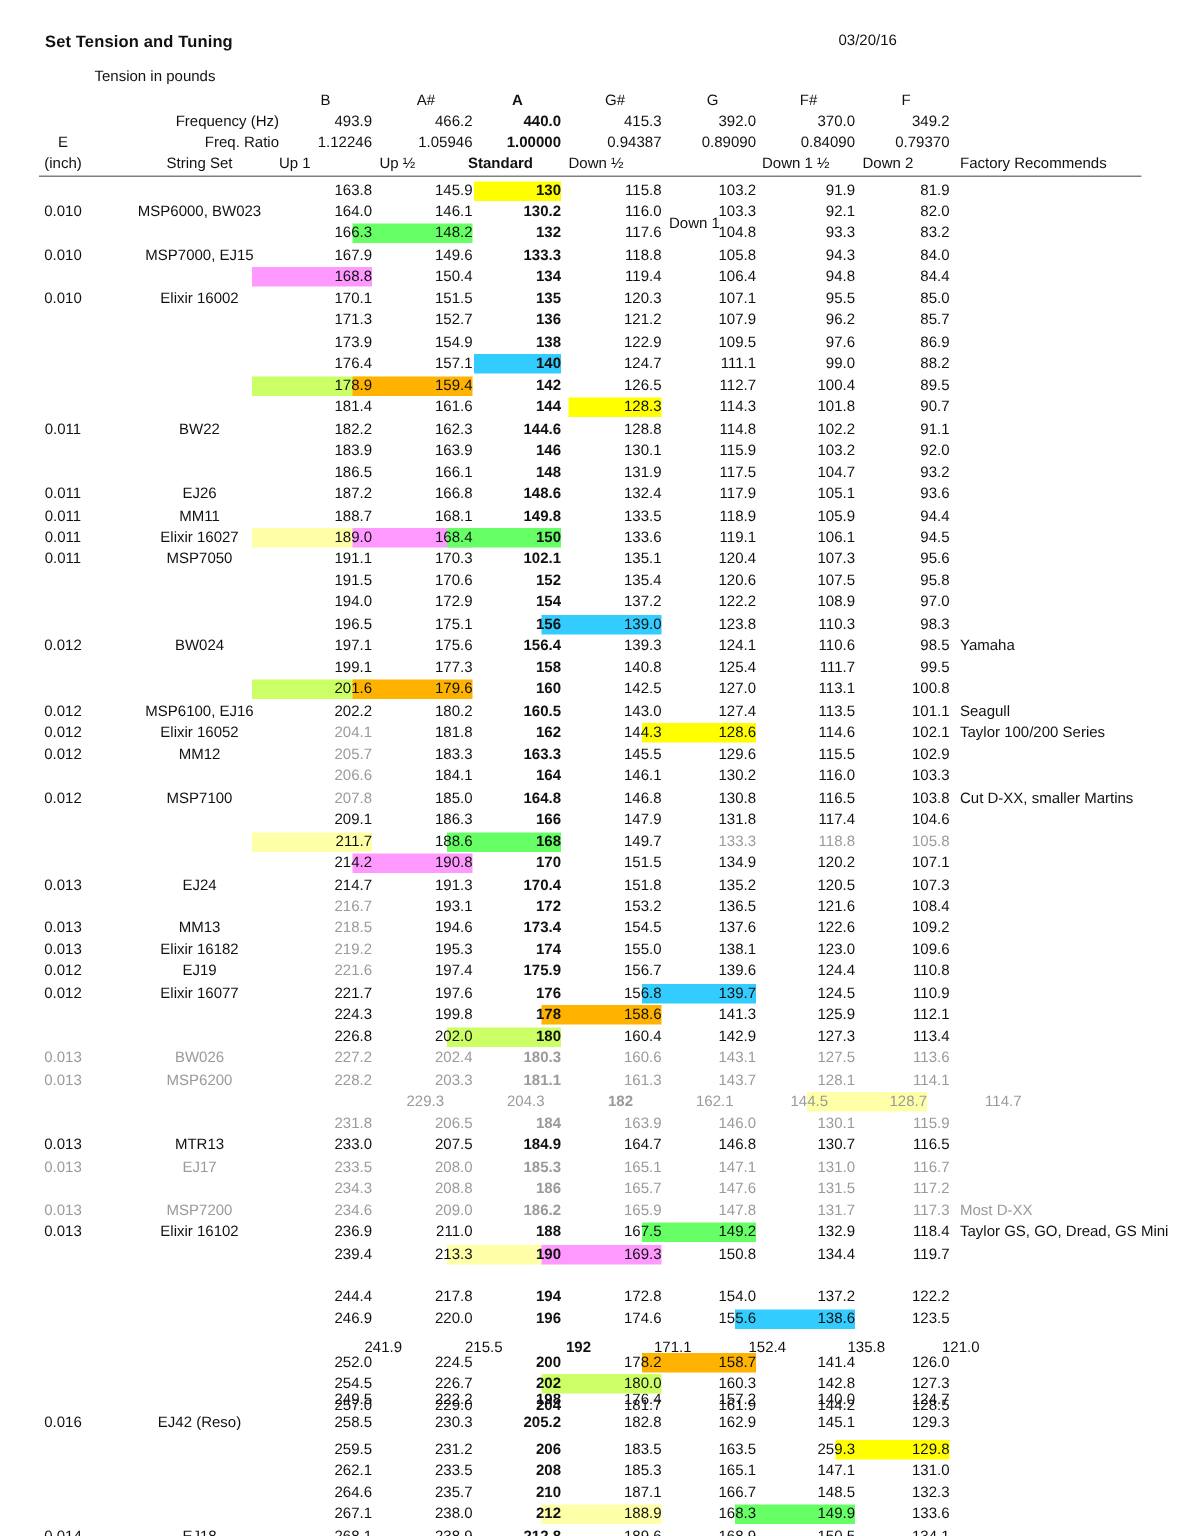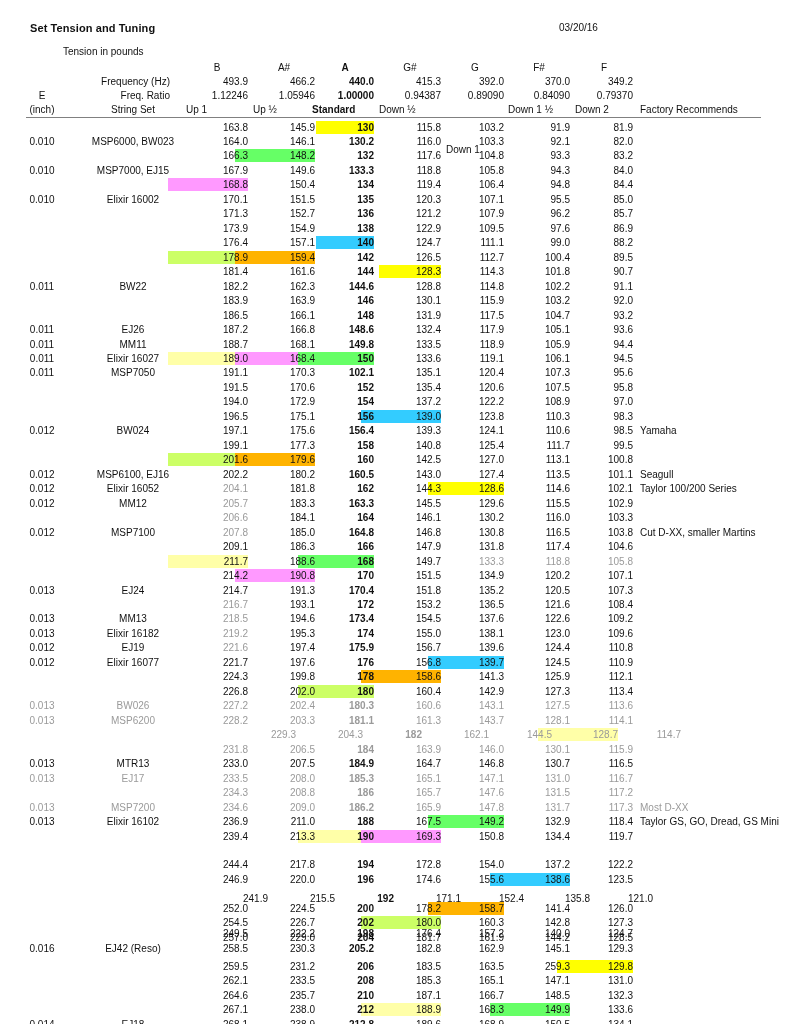--- a/index.html
+++ b/index.html
@@ -43,21 +43,21 @@
   .col-dnhalf {left:379px; width:62px; text-align:right;}
   .col-dn1    {left:446px; width:58px; text-align:right;}
   .col-dn15   {left:508px; width:62px; text-align:right;}
   .col-dn2    {left:575px; width:58px; text-align:right;}
   .col-fact   {left:640px; width:200px;text-align:left;}
 
   .hdr-note{font-weight:normal;text-align:center;}
   .hdr-note.std{font-weight:bold;}
   .bold{font-weight:bold;}
 
-  .headrow .lab{position:absolute;left:44px;width:126px;text-align:right;}
+  .headrow .lab{position:absolute;left:60px;width:126px;text-align:right;}
 
   .rule{
     position:absolute;left:26px;top:117px;width:735px;height:1px;
     background:#808080;
   }
 
   
   .rows{position:absolute;left:0;top:0;width:791px;}
   .row{position:absolute;left:0;width:791px;height:14px;font-size:10px;white-space:nowrap;}
   .cell{position:absolute;display:block;line-height:14px;height:14px;}

